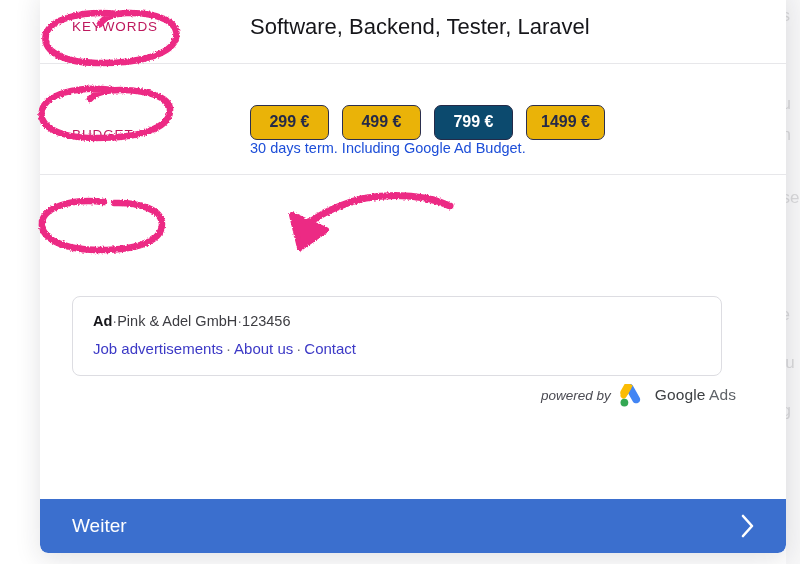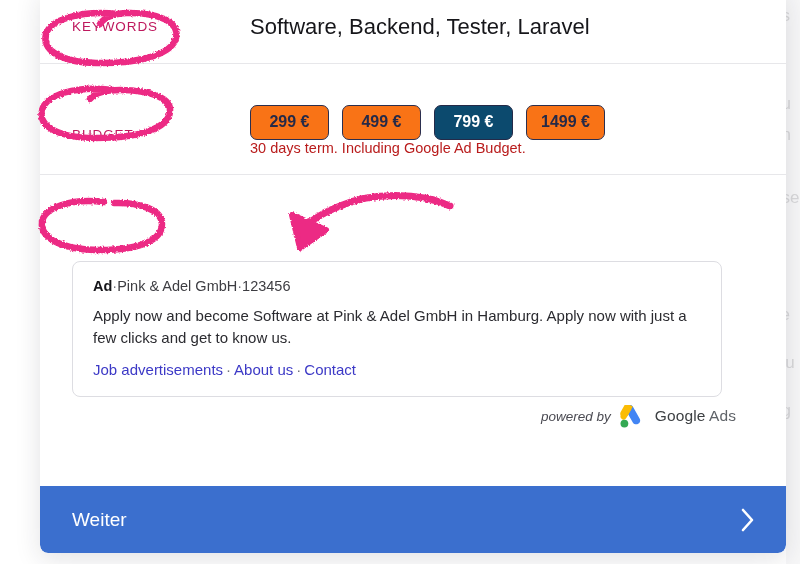--- a/index.html
+++ b/index.html
@@ -91,40 +91,40 @@
   #row-budget .row-label { padding-top: 9px; }
   .chip-row {
     display: flex;
     gap: 13px;
   }
   .chip {
     min-width: 79px;
     height: 35px;
     border-radius: 7px;
     border: 1.6px solid #2b2f4f;
-    background: #f97316;
+    background: #eab308;
     color: #252a48;
     font-size: 16px;
     font-weight: 700;
     display: flex;
     align-items: center;
     justify-content: center;
     box-sizing: border-box;
     padding: 0 13px;
     cursor: pointer;
     font-family: "Liberation Sans", sans-serif;
   }
   .chip.selected {
     background: #0c4a6e;
     color: #ffffff;
     border-color: #252a48;
   }
   #budget-note {
     font-size: 14.5px;
-    color: #b91c1c;
+    color: #1d4ed8;
   }
 
   
   #row-preview {
     flex: 1 1 auto;
     border-bottom: none;
     padding-top: 16px;
     position: relative;
   }
   #row-preview .row-label { padding-top: 3px; }
@@ -191,21 +191,21 @@
   #google-ads-wordmark {
     font-size: 15.5px;
     color: #5f6368;
     letter-spacing: .1px;
   }
   #google-ads-wordmark .g { color: #3d4043; }
 
   
   #continue-button {
     margin: 14px 0 0 0;
-    height: 67px;
+    height: 54px;
     background: #3b6fce;
     border-radius: 0 0 8px 8px;
     display: flex;
     align-items: center;
     justify-content: space-between;
     padding: 0 30px 0 32px;
     box-sizing: border-box;
     cursor: pointer;
     border: none;
     width: 100%;
@@ -262,21 +262,20 @@
   </div>
 
   <div class="row" id="row-preview">
     <div class="row-label">PREVIEW</div>
     <div class="row-body" id="preview-body">
 
       <div class="ad-card">
         <div class="ad-meta">
           <b>Ad</b><span class="sep">·</span><span>Pink &amp; Adel GmbH</span><span class="sep">·</span><span>123456</span>
         </div>
-        <div class="ad-desc">Apply now and become Software at Pink &amp; Adel GmbH in Hamburg. Apply now with just a few clicks and get to know us.</div>
         <div class="ad-links">
           <a>Job advertisements</a><span class="sep">·</span><a>About us</a><span class="sep">·</span><a>Contact</a>
         </div>
       </div>
 
       <div id="powered-by">
         <span id="powered-by-label">powered by</span>
         <svg id="google-ads-logo" width="26" height="23" viewBox="0 0 26 23">
           <path d="M12.8 1.6 L19.6 13.4 A3.9 3.9 0 0 1 18.2 18.8 A3.9 3.9 0 0 1 12.8 17.4 L6 5.6 A3.9 3.9 0 0 1 7.4 0.2 A3.9 3.9 0 0 1 12.8 1.6 Z" fill="#4285f4"></path>
           <path d="M12.8 1.6 L6.1 13.2 A3.9 3.9 0 0 1 0.7 14.6 A3.9 3.9 0 0 1 -0.7 9.2 L6 -2.4 Z" fill="#fbbc04" transform="translate(6.6,3.6) scale(0.78) translate(-6.5,-1)"></path>

